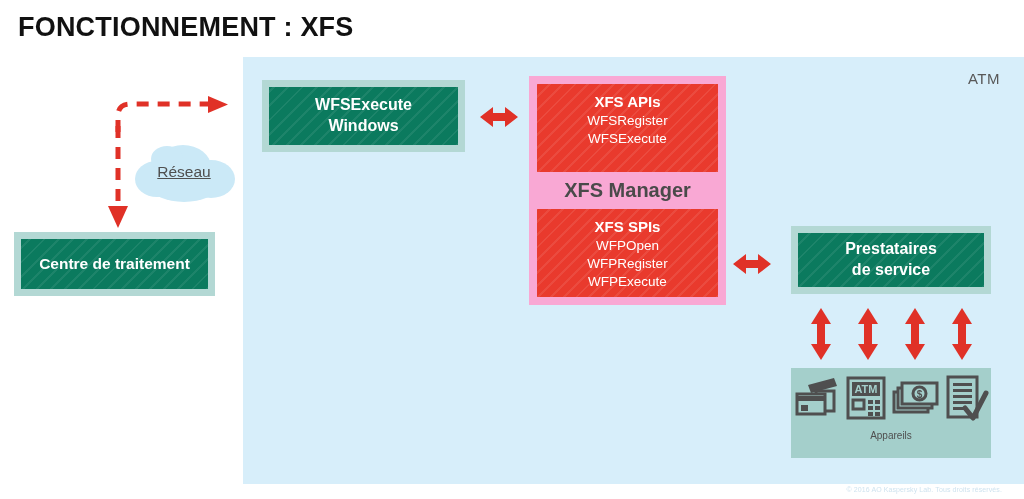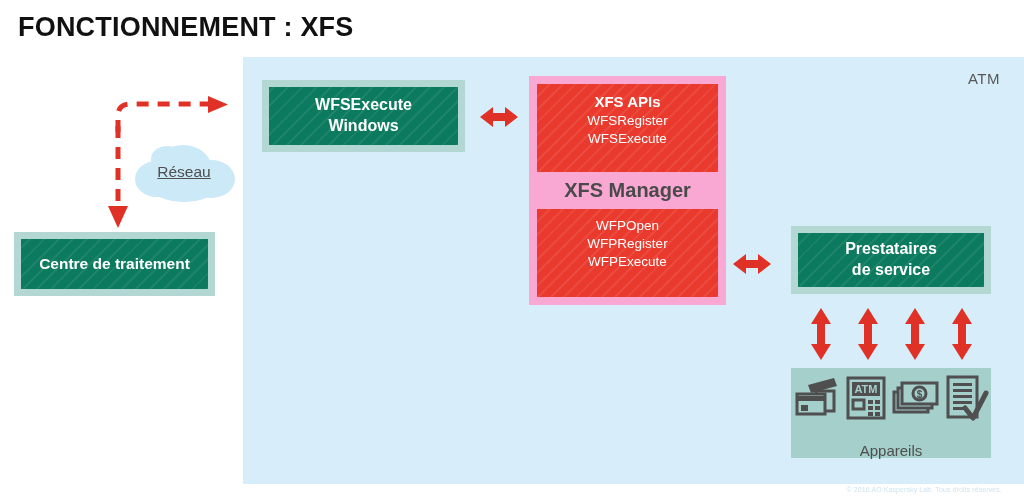--- a/index.html
+++ b/index.html
@@ -131,22 +131,22 @@
     padding-top: 8px;
   }
   .devices-icons {
     display: flex;
     align-items: center;
     justify-content: center;
     gap: 5px;
     height: 48px;
   }
   .devices-label {
-    margin-top: 18px;
-    font-size: 15px;
+    margin-top: 6px;
+    font-size: 10px;
     color: #4f4f4f;
   }
 
   
   .h-arrow { position: absolute; }
   .arrow-app-xfs  { left: 480px; top: 105px; }
   .arrow-spi-prov { left: 733px; top: 252px; }
 
   .v-arrow { position: absolute; top: 308px; }
   .va1 { left: 808px; }
@@ -234,20 +234,21 @@
   </div>
 
   <div class="xfs-stack">
     <div class="xfs-block xfs-block-apis">
       <div class="xfs-heading">XFS APIs</div>
       <div class="xfs-item">WFSRegister</div>
       <div class="xfs-item">WFSExecute</div>
     </div>
     <div class="xfs-manager">XFS Manager</div>
     <div class="xfs-block xfs-block-spis">
+      <div class="xfs-heading">XFS SPIs</div>
       <div class="xfs-item">WFPOpen</div>
       <div class="xfs-item">WFPRegister</div>
       <div class="xfs-item">WFPExecute</div>
     </div>
   </div>
 
   <div class="h-arrow arrow-spi-prov">
     <svg width="38" height="24" viewBox="0 0 38 24" aria-hidden="true">
       <polygon points="0,12 13,2 13,8 25,8 25,2 38,12 25,22 25,16 13,16 13,22" fill="#e03127"></polygon>
     </svg>

